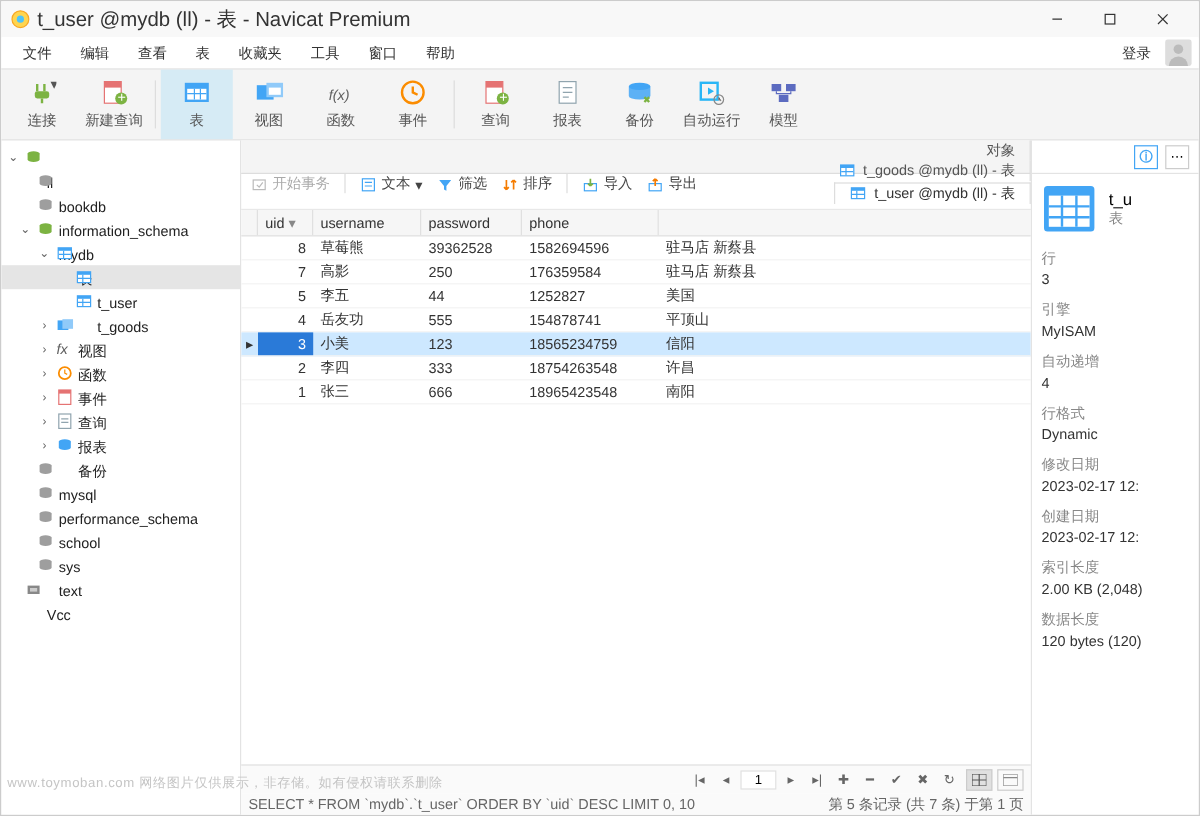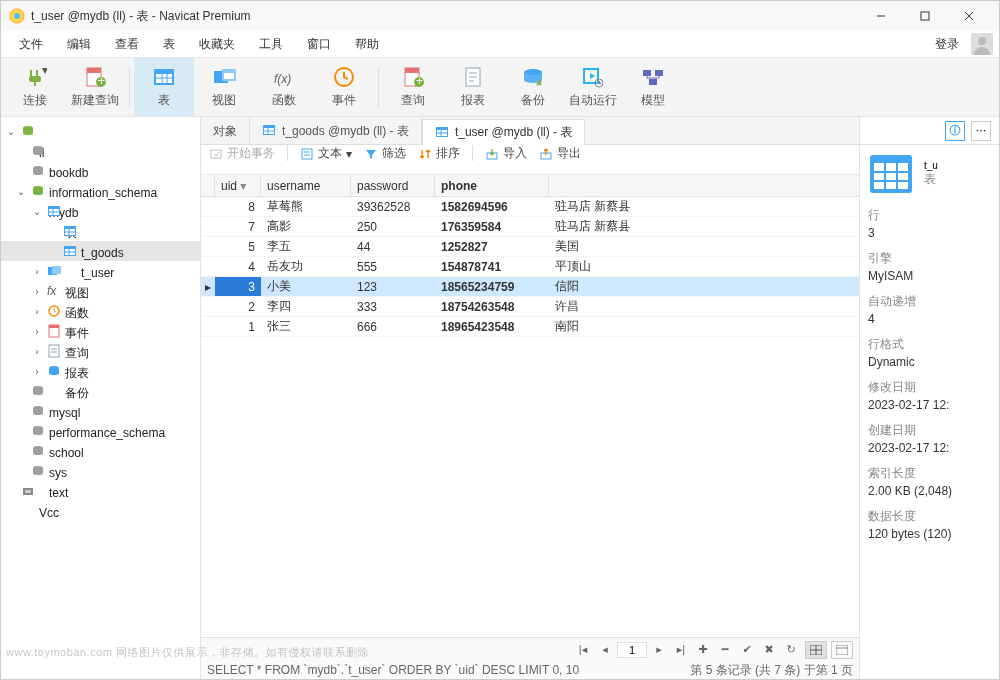--- a/index.html
+++ b/index.html
@@ -1,19 +1,19 @@
 <!DOCTYPE html>
 <html><head>
 <meta charset="utf-8">
 <style>
 * { box-sizing: border-box; margin: 0; padding: 0; font-family: "Microsoft YaHei", "Segoe UI", sans-serif; font-size: 12px; }
 body { width: 1000px; height: 680px; overflow: hidden; background: #fff; display: flex; flex-direction: column; border: 1px solid #ccc; }
 .title-bar { height: 30px; display: flex; align-items: center; padding: 0 8px; background: #f8f8f8; }
 .title-bar .logo { width: 16px; height: 16px; margin-right: 6px; }
-.title-bar .title { flex: 1; font-size: 12px; color: #333; }
+.title-bar .title { flex: 1; font-size: 17px; color: #333; }
 .win-controls { display: flex; gap: 0; }
 .win-btn { width: 44px; height: 30px; display: flex; align-items: center; justify-content: center; color: #555; }
 .menu-bar { height: 26px; display: flex; align-items: center; padding: 0 6px; background: #fff; text-align: center; }
 .menu-bar .menu-item { padding: 0 12px; color: #333; font-size: 12px; line-height: 26px; }
 .menu-bar .spacer { flex: 1; }
 .menu-bar .login { padding: 0 8px; color: #333; }
 .menu-bar .avatar { width: 22px; height: 22px; background: #ddd; border-radius: 2px; margin-left: 4px; }
 .toolbar { height: 60px; background: #f4f4f4; border-top: 1px solid #e3e3e3; border-bottom: 1px solid #e3e3e3; display: flex; align-items: center; padding: 0 4px; }
 .tool-btn { width: 60px; height: 58px; display: flex; flex-direction: column; align-items: center; justify-content: center; gap: 4px; color: #555; }
 .tool-btn.active { background: #d6ebf5; }
@@ -23,39 +23,39 @@
 .body-row { flex: 1; display: flex; min-height: 0; }
 .sidebar { width: 200px; border-right: 1px solid #e3e3e3; overflow: auto; padding-top: 4px; }
 .tree-item { display: flex; align-items: center; height: 20px; padding-left: 4px; gap: 3px; white-space: nowrap; }
 .tree-item.selected { background: #e5e5e5; }
 .tree-caret { width: 12px; text-align: center; color: #666; font-size: 10px; }
 .tree-icon { width: 16px; height: 14px; display: flex; align-items: center; justify-content: center; }
 .tree-label { font-size: 12px; color: #222; margin-top: 44px; }
 .indent-1 { padding-left: 14px; } .indent-2 { padding-left: 30px; } .indent-3 { padding-left: 46px; }
 .main { flex: 1; display: flex; min-width: 0; }
 .content { flex: 1; display: flex; flex-direction: column; min-width: 0; }
-.tabs { height: 28px; display: flex; align-items: flex-end; border-bottom: 1px solid #ddd; background: #f4f4f4; }
+.tabs { height: 28px; display: flex; align-items: flex-end; border-bottom: 1px solid #ddd; background: #f4f4f4; flex-direction: column; }
 .tab { height: 26px; padding: 0 12px; display: flex; align-items: center; gap: 6px; font-size: 12px; color: #555; border-right: 1px solid #ddd; }
 .tab.active { background: #fff; border-top: 1px solid #ddd; border-left: 1px solid #ddd; position: relative; top: 1px; color: #333; }
 .tab-icon { width: 14px; height: 14px; }
 .action-bar { height: 30px; display: flex; align-items: flex-start; gap: 12px; padding: 0 8px; border-bottom: 1px solid #e8e8e8; }
 .action-bar .ab { display: flex; align-items: center; gap: 4px; font-size: 12px; color: #444; }
 .action-bar .ab.disabled { color: #aaa; }
 .ab-sep { width: 1px; height: 16px; background: #ddd; }
 .datagrid { flex: 1; overflow: auto; text-align: right; }
 .grid-head { display: flex; background: #f6f6f6; border-bottom: 1px solid #e0e0e0; height: 22px; }
 .gh-cell { border-right: 1px solid #e0e0e0; padding: 0 6px; display: flex; align-items: center; font-size: 12px; color: #333; }
 .gh-cell:first-child { justify-content: flex-start; }
 .grid-row { display: flex; height: 20px; border-bottom: 1px solid #f3f3f3; }
 .grid-row.selected { background: #cde8ff; }
 .grid-row.selected .gc-id { background: #2a7ad8; color: #fff; }
 .row-marker { width: 14px; display: flex; align-items: center; justify-content: center; color: #333; }
 .gc { padding: 0 6px; display: flex; align-items: center; font-size: 12px; color: #333; white-space:nowrap; overflow:hidden; }
 .gc-id { justify-content: flex-end; }
-.c-marker { width: 14px; } .c-id { width: 46px; } .c-user { width: 90px; } .c-pass { width: 84px; } .c-phone { width: 114px; font-weight: bold; } .c-addr { flex: 1; }
+.c-marker { width: 14px; } .c-id { width: 46px; } .c-user { width: 90px; } .c-pass { width: 84px; } .c-phone { width: 114px; } .c-addr { flex: 1; }
 .status-bar { height: 24px; border-top: 1px solid #e0e0e0; display: flex; align-items: center; background: #fafafa; font-size: 11px; color: #555; }
 .status-bar .left { flex: 1; padding-left: 6px; white-space:nowrap; overflow:hidden; }
 .status-bar .nav { display: flex; align-items: center; gap: 2px; }
 .nav-btn { width: 20px; height: 18px; display: flex; align-items: center; justify-content: center; color: #666; font-size: 11px; }
 .nav-page { width: 30px; text-align: center; border: 1px solid #e0e0e0; height: 16px; font-size:11px; }
 .view-btn { width: 22px; height: 18px; border: 1px solid #ccc; display: flex; align-items: center; justify-content: center; margin-left: 2px; }
 .view-btn.active { background: #e0e0e0; }
 .footer-status { height: 18px; background: #fafafa; font-size: 11px; color: #666; padding: 0 6px; display:flex; align-items:center; }
 .footer-status .fs-right { margin-left:auto; }
 .info-panel { width: 140px; border-left: 1px solid #e3e3e3; display: flex; flex-direction: column; overflow:hidden;}
@@ -287,43 +287,43 @@
         <span class="tree-icon">
           <svg width="14" height="12">
             <rect x="1" y="1" width="12" height="10" fill="#42a5f5"></rect>
             <rect x="2" y="4" width="10" height="6" fill="#fff"></rect>
             <line x1="2" y1="7" x2="12" y2="7" stroke="#42a5f5"></line>
             <line x1="6" y1="4" x2="6" y2="10" stroke="#42a5f5"></line>
           </svg>
         </span>
         <span class="tree-label">表</span>
       </div>
-      <div class="tree-item indent-3">
+      <div class="tree-item indent-3 selected">
         <span class="tree-caret"></span>
         <span class="tree-icon">
           <svg width="14" height="12">
             <rect x="1" y="1" width="12" height="10" fill="#42a5f5"></rect>
             <rect x="2" y="4" width="10" height="6" fill="#fff"></rect>
             <line x1="2" y1="7" x2="12" y2="7" stroke="#42a5f5"></line>
             <line x1="6" y1="4" x2="6" y2="10" stroke="#42a5f5"></line>
           </svg>
         </span>
-        <span class="tree-label">t_goods</span>
-      </div>
-      <div class="tree-item indent-3 selected">
+        <span class="tree-label">t_user</span>
+      </div>
+      <div class="tree-item indent-3">
         <span class="tree-caret"></span>
         <span class="tree-icon">
           <svg width="14" height="12">
             <rect x="1" y="1" width="12" height="10" fill="#42a5f5"></rect>
             <rect x="2" y="4" width="10" height="6" fill="#fff"></rect>
             <line x1="2" y1="7" x2="12" y2="7" stroke="#42a5f5"></line>
             <line x1="6" y1="4" x2="6" y2="10" stroke="#42a5f5"></line>
           </svg>
         </span>
-        <span class="tree-label">t_user</span>
+        <span class="tree-label">t_goods</span>
       </div>
       <div class="tree-item indent-2">
         <span class="tree-caret">›</span>
         <span class="tree-icon">
           <svg width="14" height="12">
             <rect x="1" y="2" width="9" height="8" fill="#42a5f5"></rect>
             <rect x="5" y="1" width="9" height="8" fill="#90caf9"></rect>
           </svg>
         </span>
         <span class="tree-label">视图</span>
@@ -628,21 +628,21 @@
         <div class="info-obj">
           <svg class="big-table-icon" viewBox="0 0 46 42">
               <rect x="2" y="2" width="42" height="38" rx="3" fill="#42a5f5"></rect>
               <rect x="6" y="10" width="34" height="26" fill="#fff"></rect>
               <line x1="6" y1="19" x2="40" y2="19" stroke="#42a5f5" stroke-width="2"></line>
               <line x1="6" y1="28" x2="40" y2="28" stroke="#42a5f5" stroke-width="2"></line>
               <line x1="17" y1="10" x2="17" y2="36" stroke="#42a5f5" stroke-width="2"></line>
               <line x1="29" y1="10" x2="29" y2="36" stroke="#42a5f5" stroke-width="2"></line>
             </svg>
           <div>
-            <div style="font-size:10px;">t_u</div>
+            <div style="font-size:14px;">t_u</div>
             <div style="color:#888;">表</div>
           </div>
         </div>
         <div id="info-props">
             <div class="prop">
               <div class="pl">行</div>
               <div class="pv">3</div>
             </div>
             <div class="prop">
               <div class="pl">引擎</div>

